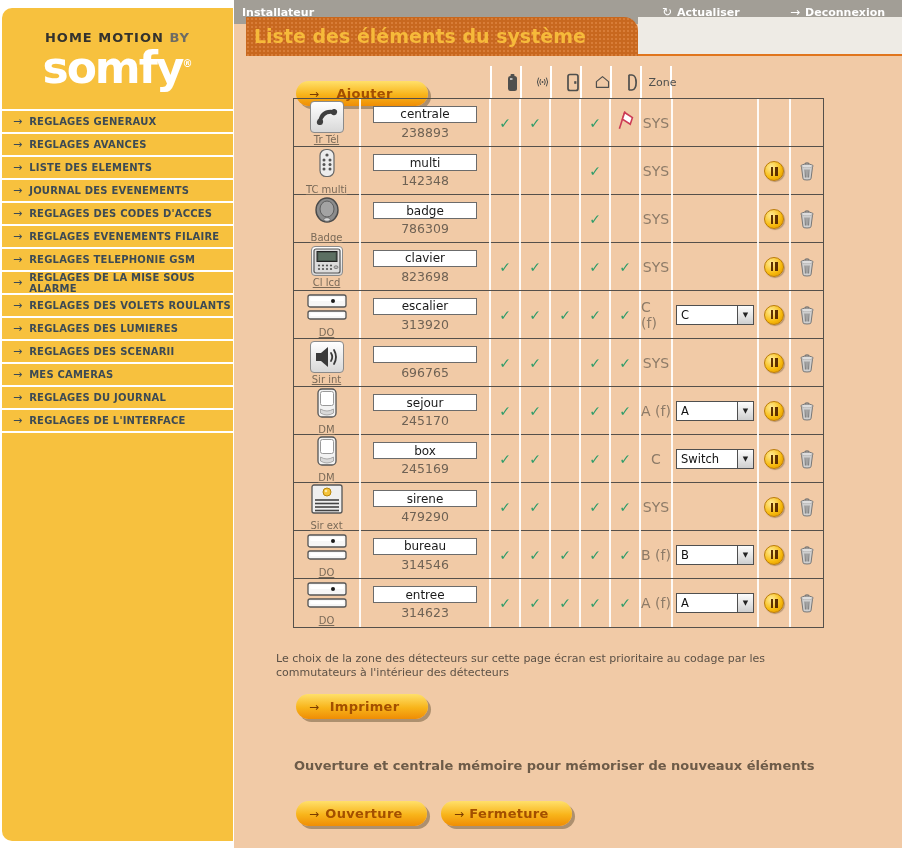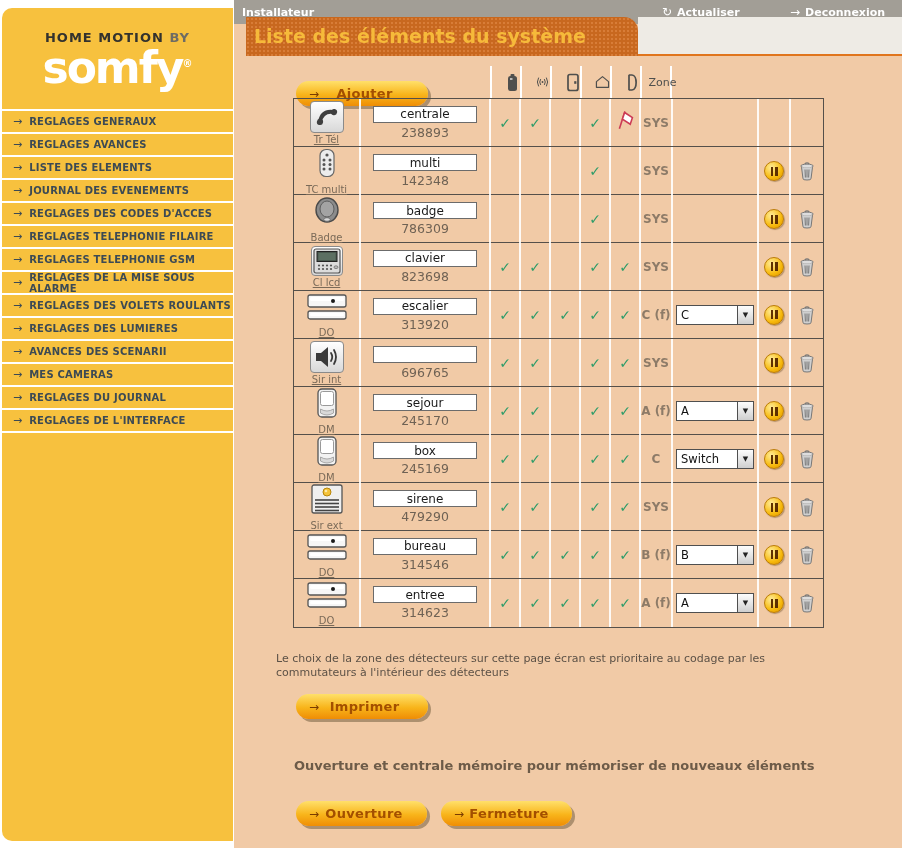--- a/index.html
+++ b/index.html
@@ -64,21 +64,21 @@
       height:48px; border-bottom:1px solid #55504a; }
   .t-row:last-child { border-bottom:none; }
   .t-cell { border-right:2px solid rgba(255,255,255,.9); display:flex; flex-direction:column;
       align-items:center; justify-content:center; position:relative; }
   .t-cell:last-child { border-right:none; }
   .dev-label { font-size:10px; color:#7a6a58; text-decoration:underline; margin-top:1px; cursor:pointer; }
   .name-input { width:104px; height:17px; border:1px solid #6b6b6b; background:#fff; text-align:center;
       font-size:12px; font-family:"DejaVu Sans",sans-serif; color:#1a1a1a; }
   .serial { font-size:12.5px; color:#6f6254; margin-top:2px; }
   .check { color:#2f9c69; font-size:14px; font-weight:bold; }
-  .zone-lbl { font-size:12px; color:#8d7b68;font-weight:bold; }
+  .zone-lbl { font-size:14px; color:#8d7b68; }
   .fake-select { width:78px; height:20px; background:#fff; border:1px solid #4f4f4f;
       box-shadow:inset 0 0 0 1px #fff; display:flex; align-items:center; cursor:pointer; }
   .fake-select .val { flex:1; font-size:11.5px; padding-left:4px; color:#111; }
   .fake-select .dd { width:16px; height:100%; border-left:1px solid #4f4f4f;
       background:linear-gradient(#fdfdfd,#cfcfcf); display:flex; align-items:center; justify-content:center;
       font-size:7px; color:#222; }
   .pause-btn { width:20px; height:20px; border-radius:50%; cursor:pointer;
       background:radial-gradient(circle at 35% 30%, #ffec9a, #f7b90b 60%, #d98f00);
       border:1px solid #bb7c08; display:flex; align-items:center; justify-content:center; gap:2px;
       box-shadow:1px 1px 1px rgba(90,60,20,.4); }
@@ -118,41 +118,41 @@
         <li>
           <span class="arrow">→</span>
           <span class="lbl">JOURNAL DES EVENEMENTS</span>
         </li>
         <li>
           <span class="arrow">→</span>
           <span class="lbl">REGLAGES DES CODES D'ACCES</span>
         </li>
         <li>
           <span class="arrow">→</span>
-          <span class="lbl">REGLAGES TELEPHONIE FILAIRE</span>
+          <span class="lbl">REGLAGES EVENEMENTS FILAIRE</span>
         </li>
         <li>
           <span class="arrow">→</span>
           <span class="lbl">REGLAGES TELEPHONIE GSM</span>
         </li>
         <li>
           <span class="arrow">→</span>
           <span class="lbl">REGLAGES DE LA MISE SOUS ALARME</span>
         </li>
         <li>
           <span class="arrow">→</span>
           <span class="lbl">REGLAGES DES VOLETS ROULANTS</span>
         </li>
         <li>
           <span class="arrow">→</span>
           <span class="lbl">REGLAGES DES LUMIERES</span>
         </li>
         <li>
           <span class="arrow">→</span>
-          <span class="lbl">AVANCES DES SCENARII</span>
+          <span class="lbl">REGLAGES DES SCENARII</span>
         </li>
         <li>
           <span class="arrow">→</span>
           <span class="lbl">MES CAMERAS</span>
         </li>
         <li>
           <span class="arrow">→</span>
           <span class="lbl">REGLAGES DU JOURNAL</span>
         </li>
         <li>

